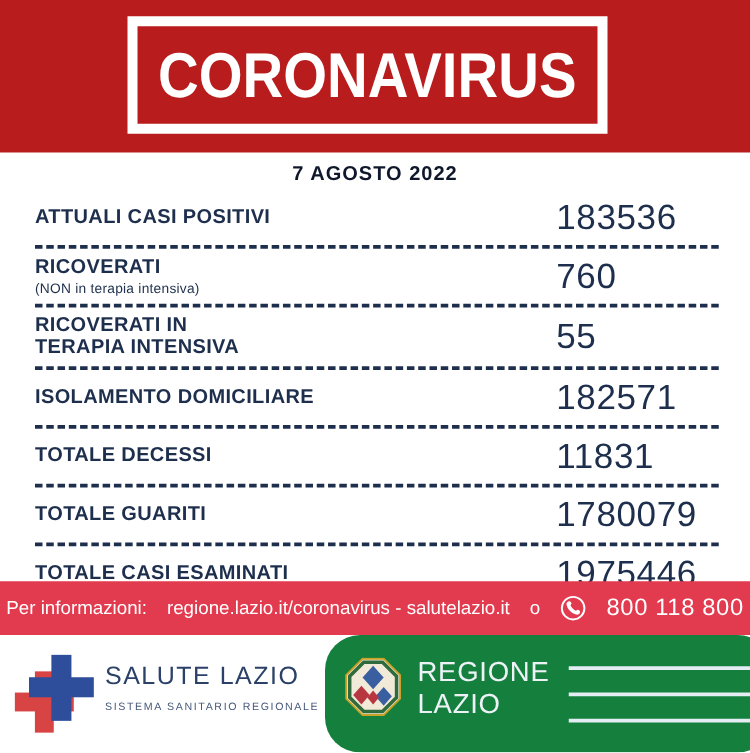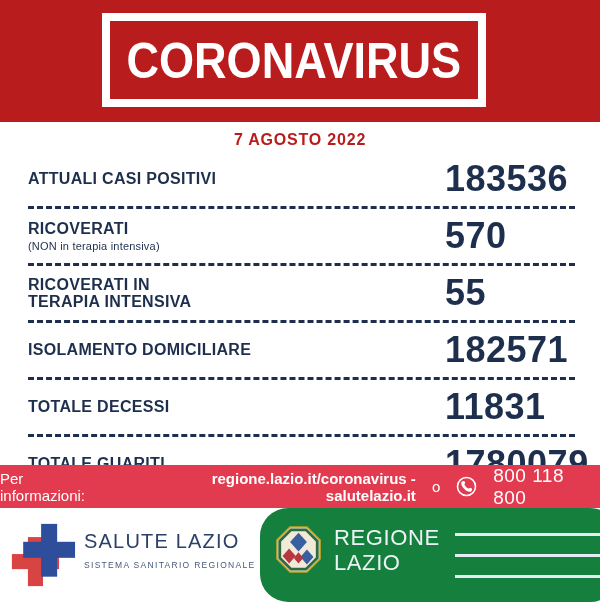--- a/index.html
+++ b/index.html
@@ -9,38 +9,38 @@
   
   .header { position:absolute; top:0; left:0; width:600px; height:122px; background:#b91c1c; }
   .header-frame { position:absolute; left:102px; top:13px; width:384px; height:94px;
                   border:8px solid #ffffff; box-sizing:border-box;
                   display:flex; align-items:center; justify-content:center; }
   .header-title { color:#ffffff; font-size:46px; font-weight:bold; letter-spacing:0;
                   transform:scale(0.98,1.1); white-space:nowrap; }
 
   
   .date-line { position:absolute; top:131px; left:0; width:600px; text-align:center;
-               color:#b91c1c; font-size:16px; font-weight:bold; letter-spacing:0.8px; }
+               color:#0f172a; font-size:16px; font-weight:bold; letter-spacing:0.8px; }
 
   
   .stats { position:absolute; top:152px; left:28px; width:547px; }
   .stat-row { display:flex; align-items:center; border-bottom:3px dashed #1e2f4d; padding:6px 0; }
   .stat-row:last-child { border-bottom:none; }
   .stat-text { flex:1; }
   .stat-label { display:block; color:#1e2f4d; font-weight:bold; font-size:16px;
                 letter-spacing:0.3px; line-height:1.08; white-space:pre-line; }
   .stat-sub { display:block; color:#1e2f4d; font-weight:normal; font-size:11px;
               letter-spacing:0.2px; margin-top:2px; }
-  .stat-value { width:130px; color:#1e2f4d; font-weight:bold; font-size:36px; letter-spacing:0.5px; }
+  .stat-value { width:130px; color:#1e2f4d; font-weight:normal; font-size:28px; letter-spacing:0.5px; }
 
   
   .info-bar { position:absolute; top:465px; left:0; width:600px; height:43px; background:#e23a4e;
               display:flex; align-items:center; justify-content:center; gap:16px;
               color:#ffffff; font-size:15px; }
-  .info-bold { font-weight:bold;text-align:right; }
+  .info-bold { font-weight:normal;text-align:right; }
   .info-phone { font-weight:normal; font-size:19px; letter-spacing:0.5px; }
   .phone-icon-wrap { width:21px; height:21px; display:flex; }
 
   
   .footer { position:absolute; top:508px; left:0; width:600px; height:93px; }
   .footer-left { position:absolute; left:0; top:0; width:242px; height:94px; background:#ffffff; }
   .cross-logo { position:absolute; left:10px; top:12px; }
   .sl-text { position:absolute; left:84px; top:22px; }
   .sl-title { color:#2c4168; font-size:20px; letter-spacing:1.2px; white-space:nowrap; }
   .sl-sub { color:#46597b; font-size:8.5px; letter-spacing:1.3px; margin-top:7px; white-space:nowrap; }
@@ -69,21 +69,21 @@
       <div class="stat-text">
         <span class="stat-label">ATTUALI CASI POSITIVI</span>
       </div>
       <div class="stat-value">183536</div>
     </div>
     <div class="stat-row">
       <div class="stat-text">
         <span class="stat-label">RICOVERATI</span>
         <span class="stat-sub">(NON in terapia intensiva)</span>
       </div>
-      <div class="stat-value">570</div>
+      <div class="stat-value">760</div>
     </div>
     <div class="stat-row">
       <div class="stat-text">
         <span class="stat-label">RICOVERATI IN
 TERAPIA INTENSIVA</span>
       </div>
       <div class="stat-value">55</div>
     </div>
     <div class="stat-row">
       <div class="stat-text">

